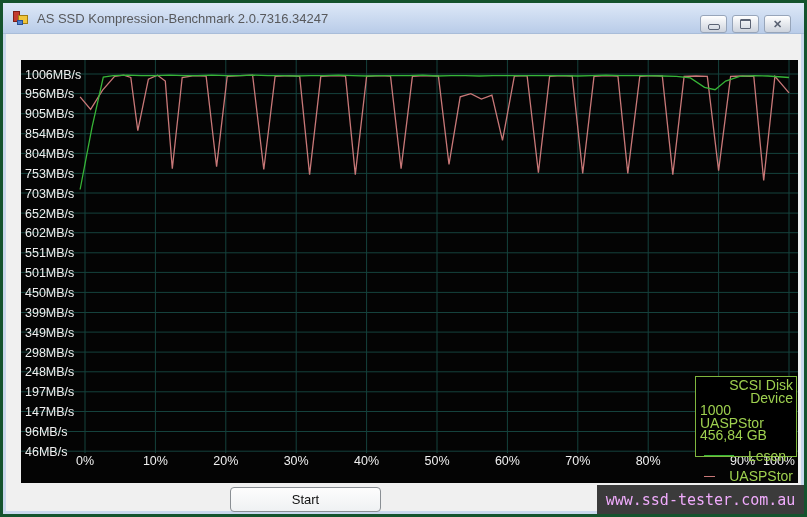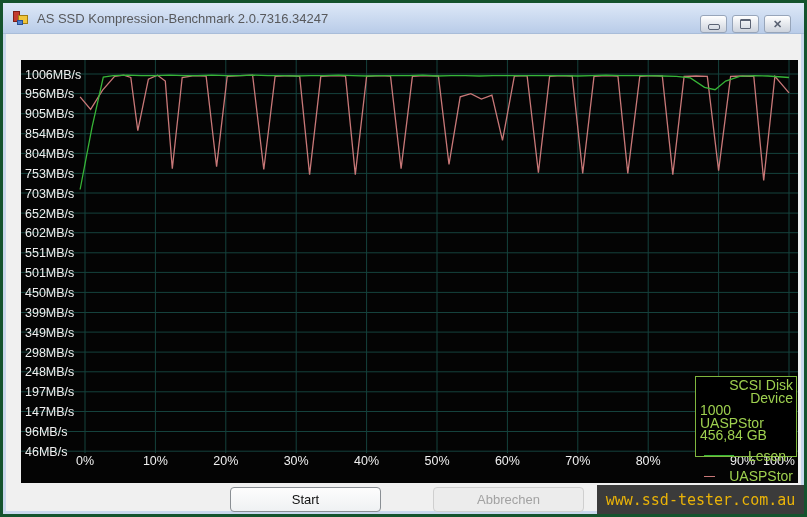--- a/index.html
+++ b/index.html
@@ -46,21 +46,21 @@
   
   .btn{
     position:absolute;height:25px;width:151px;box-sizing:border-box;
     font-size:13px;font-family:"Liberation Sans",sans-serif;border-radius:4px;
   }
   .btn-start{left:227px;top:484px;background:linear-gradient(#fdfdfd,#eff1f3);border:1px solid #8a8f94;color:#111;cursor:pointer;}
   .btn-abort{left:430px;top:484px;background:#ececec;border:1px solid #cfcfcf;color:#a2a2a2;}
   
   .watermark{
     position:absolute;right:0;bottom:0;width:207px;height:29px;background:#3b3b3b;
-    color:#eab308;font-family:"DejaVu Sans Mono",monospace;font-size:15px;
+    color:#f0abfc;font-family:"DejaVu Sans Mono",monospace;font-size:15px;
     display:flex;align-items:center;justify-content:center;letter-spacing:0;
   }
 </style>
 </head>
 <body>
 
 <div class="window">
 
   <div class="titlebar">
     <span class="app-icon">
@@ -160,17 +160,16 @@
         <span>Lesen</span>
       </div>
       <div class="lg-entry">
         <span class="lg-swatch" id="sw-write" style="border-top-color: rgb(200, 120, 120);"></span>
         <span>UASPStor</span>
       </div>
     </div>
   </div>
 
   <button class="btn btn-start">Start</button>
-  <button class="btn btn-abort" disabled="">Abbrechen</button>
 
   <div class="watermark">www.ssd-tester.com.au</div>
 
 </div>
 
 </body></html>

